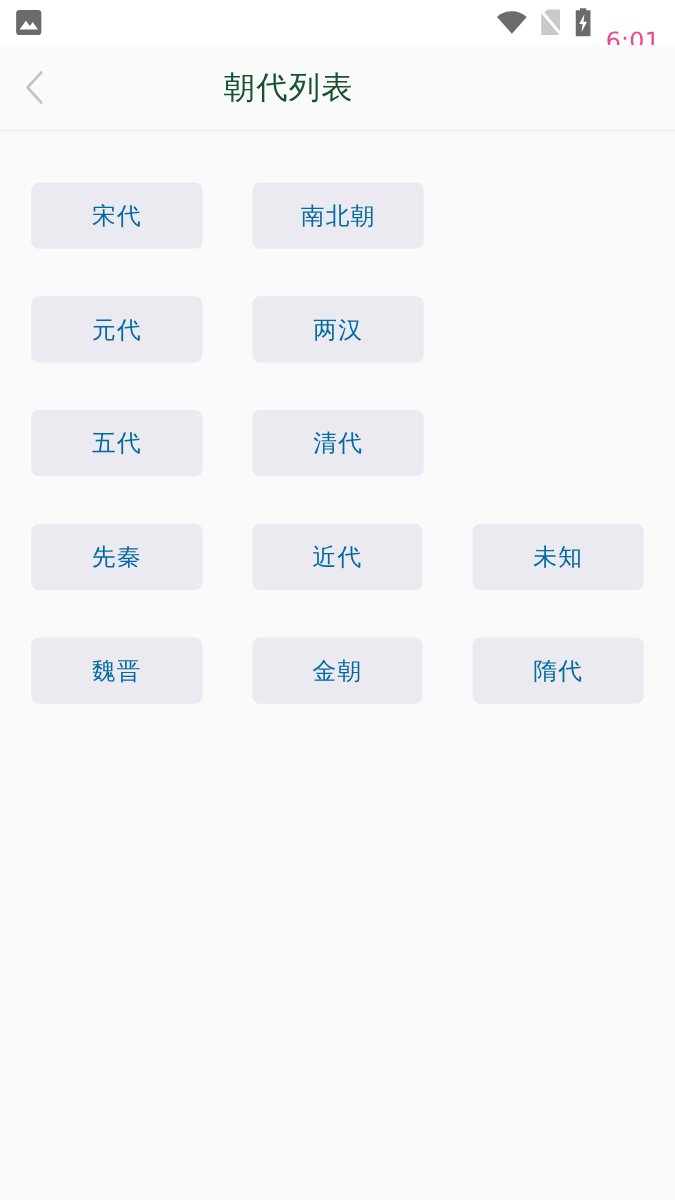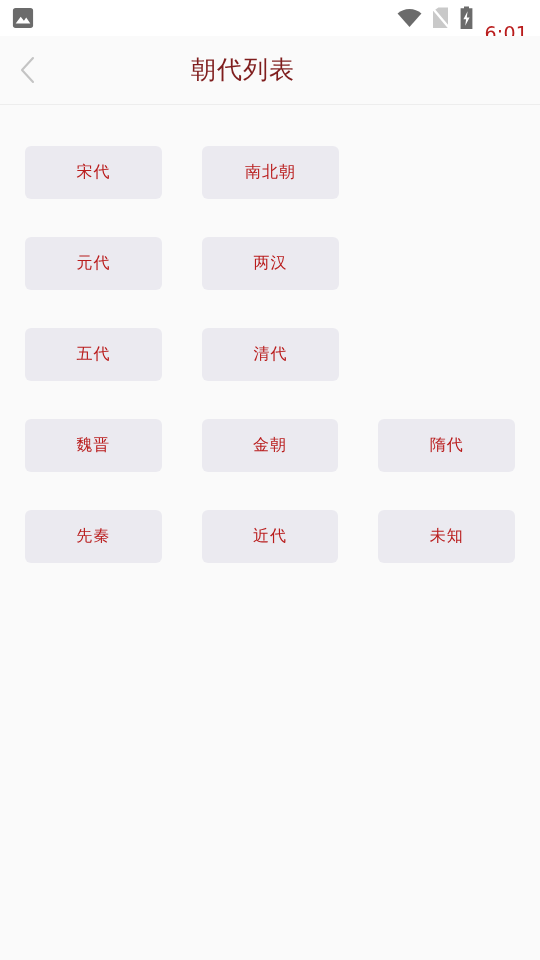--- a/index.html
+++ b/index.html
@@ -45,21 +45,21 @@
     display: flex;
     align-items: center;
     gap: 9px;
   }
   .sb-icon {
     display: block;
     line-height: 0;
   }
   #status-time {
     font-size: 19px;
-    color: #b91c1c;
+    color: #ec4899;
     font-family: "DejaVu Sans", "Liberation Sans", sans-serif;
     letter-spacing: .2px;
     margin-left: 2px;
     padding-bottom: 1px;
     margin-top: 31px;
   }
 
   
   #app-bar {
     position: absolute;
@@ -77,28 +77,28 @@
     top: 0;
     width: 52px;
     height: 68px;
     display: flex;
     align-items: center;
     justify-content: center;
     cursor: pointer;
   }
   #page-title {
     position: absolute;
-    left: 16px;
+    left: 4px;
     top: 0;
     width: 454px;
     height: 68px;
     line-height: 68px;
     text-align: center;
     font-size: 25px;
-    color: #7f1d1d;
+    color: #14532d;
     font-family: "DejaVu Sans", "Liberation Sans", sans-serif;
     letter-spacing: 1px;
   }
 
   
   #dynasty-grid {
     position: absolute;
     left: 0;
     top: 106px;
     width: 540px;
@@ -113,22 +113,22 @@
     margin-bottom: 38px;
   }
   .dynasty-chip {
     width: 137px;
     height: 53px;
     background: #ebeaf0;
     border-radius: 6px;
     display: flex;
     align-items: center;
     justify-content: center;
-    font-size: 16px;
-    color: #b91c1c;
+    font-size: 19px;
+    color: #0369a1;
     font-family: "DejaVu Sans", "Liberation Sans", sans-serif;
     letter-spacing: 1px;
     cursor: pointer;
     user-select: none;
     box-sizing: border-box;
   }
 </style>
 </head>
 <body>
 
@@ -195,25 +195,25 @@
       <div class="dynasty-chip">元代</div>
       <div class="dynasty-chip">两汉</div>
     </div>
 
     <div class="grid-row">
       <div class="dynasty-chip">五代</div>
       <div class="dynasty-chip">清代</div>
     </div>
 
     <div class="grid-row">
+      <div class="dynasty-chip">先秦</div>
+      <div class="dynasty-chip">近代</div>
+      <div class="dynasty-chip">未知</div>
+    </div>
+
+    <div class="grid-row">
       <div class="dynasty-chip">魏晋</div>
       <div class="dynasty-chip">金朝</div>
       <div class="dynasty-chip">隋代</div>
     </div>
 
-    <div class="grid-row">
-      <div class="dynasty-chip">先秦</div>
-      <div class="dynasty-chip">近代</div>
-      <div class="dynasty-chip">未知</div>
-    </div>
-
   </div>
 </div>
 
 </body></html>

